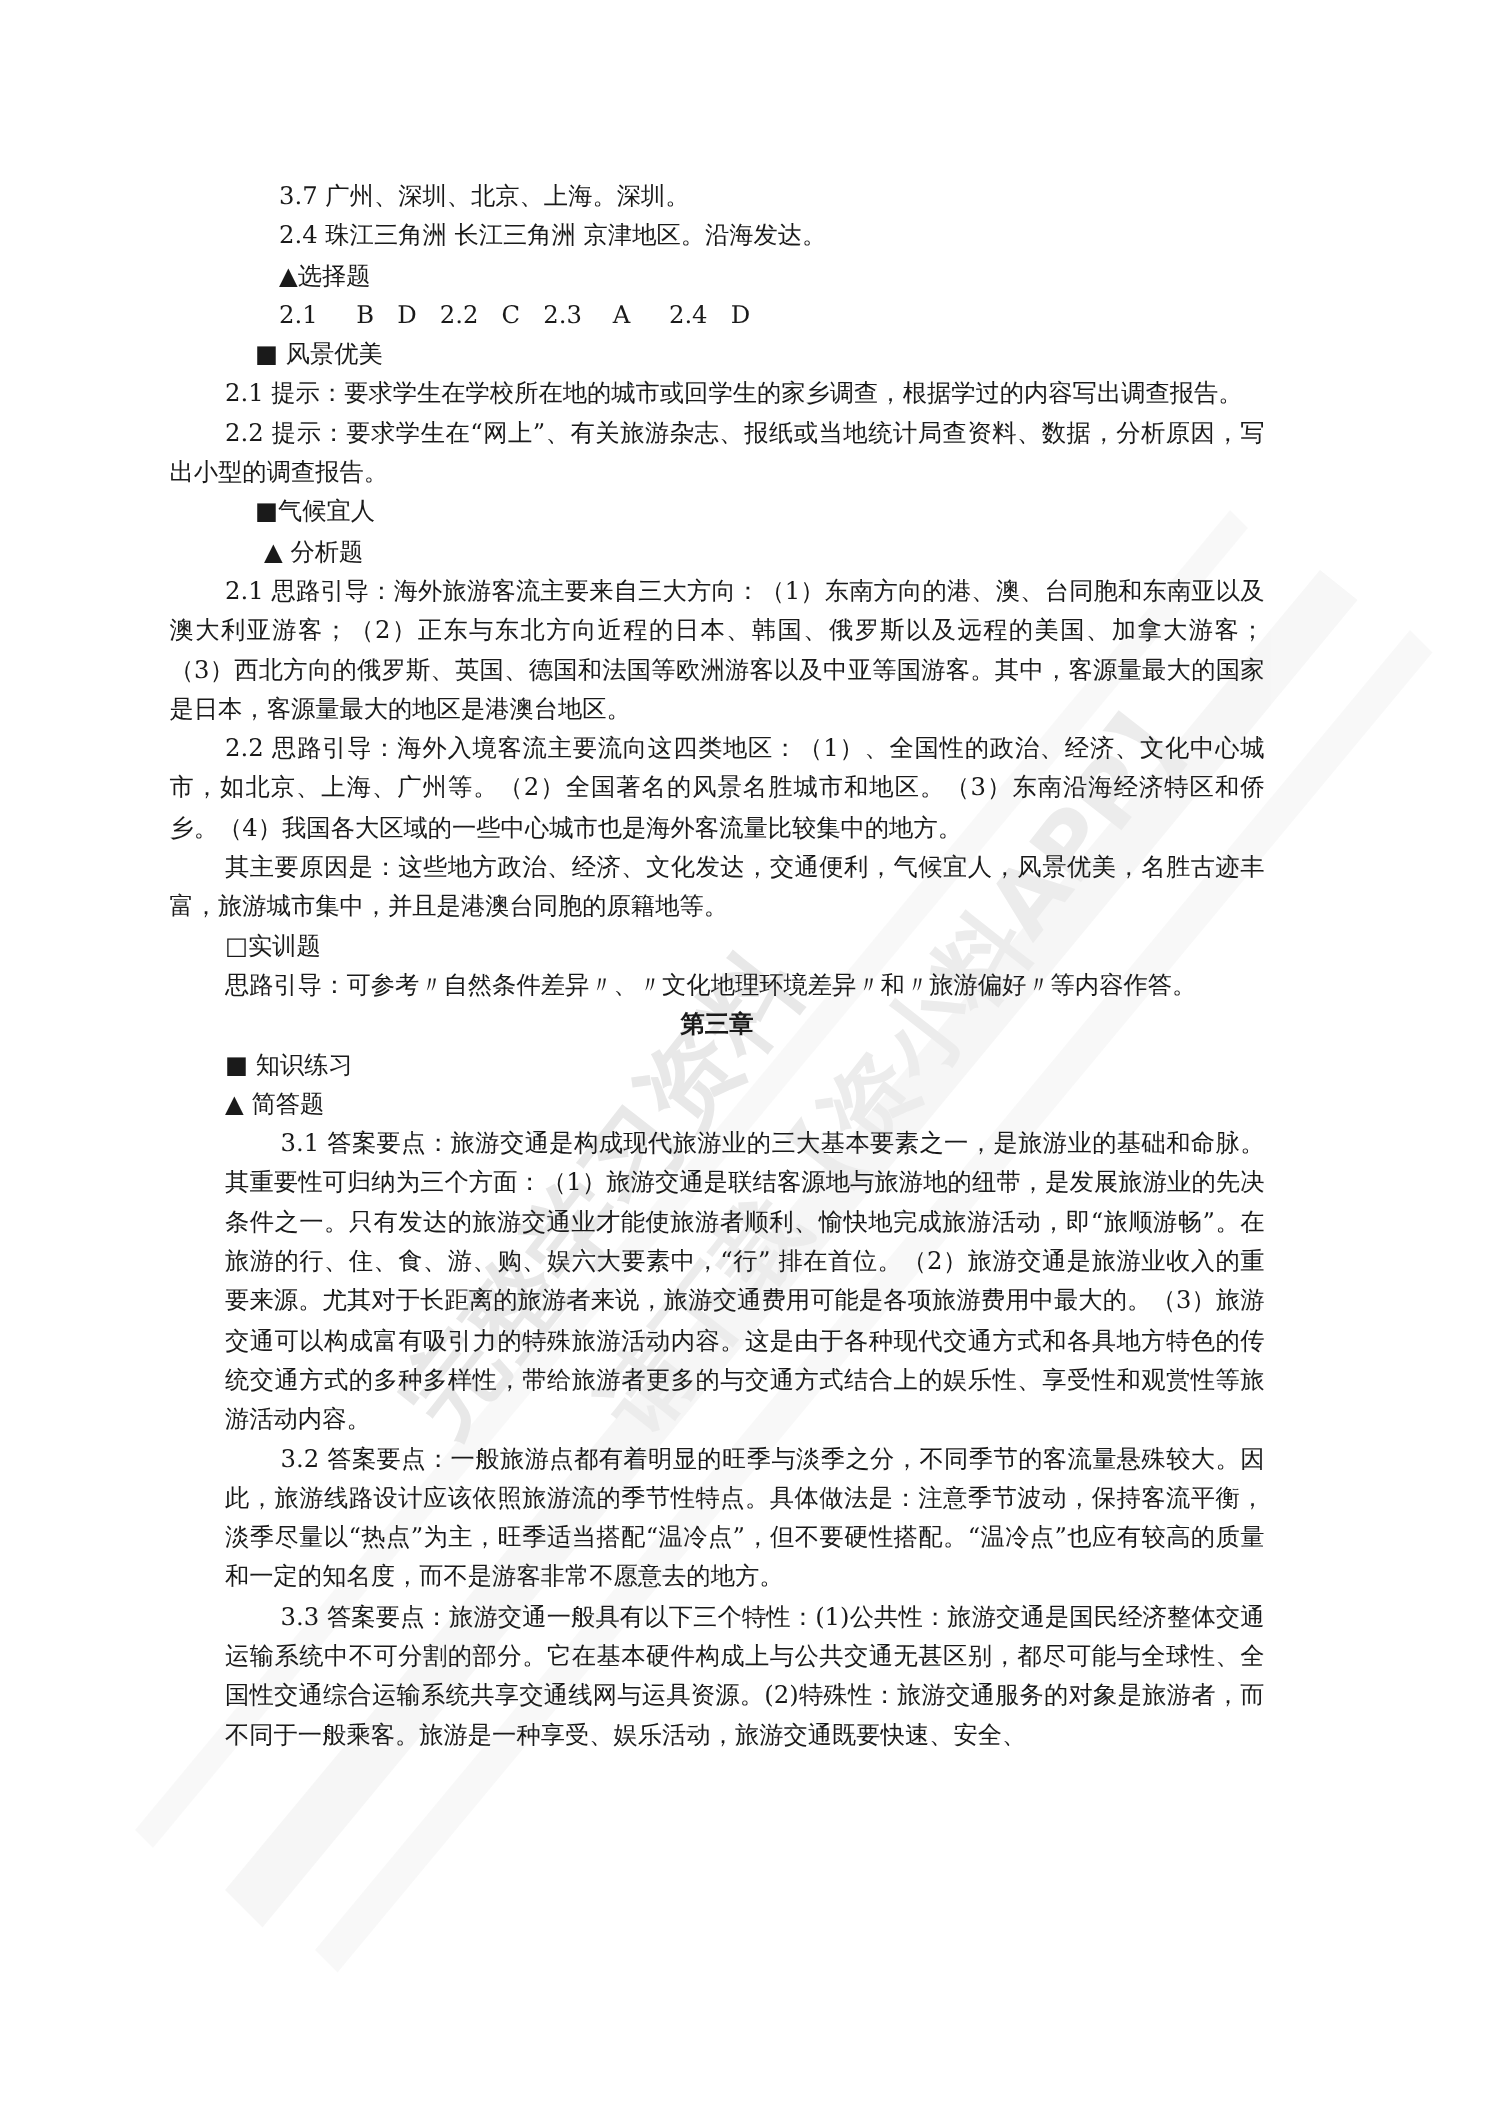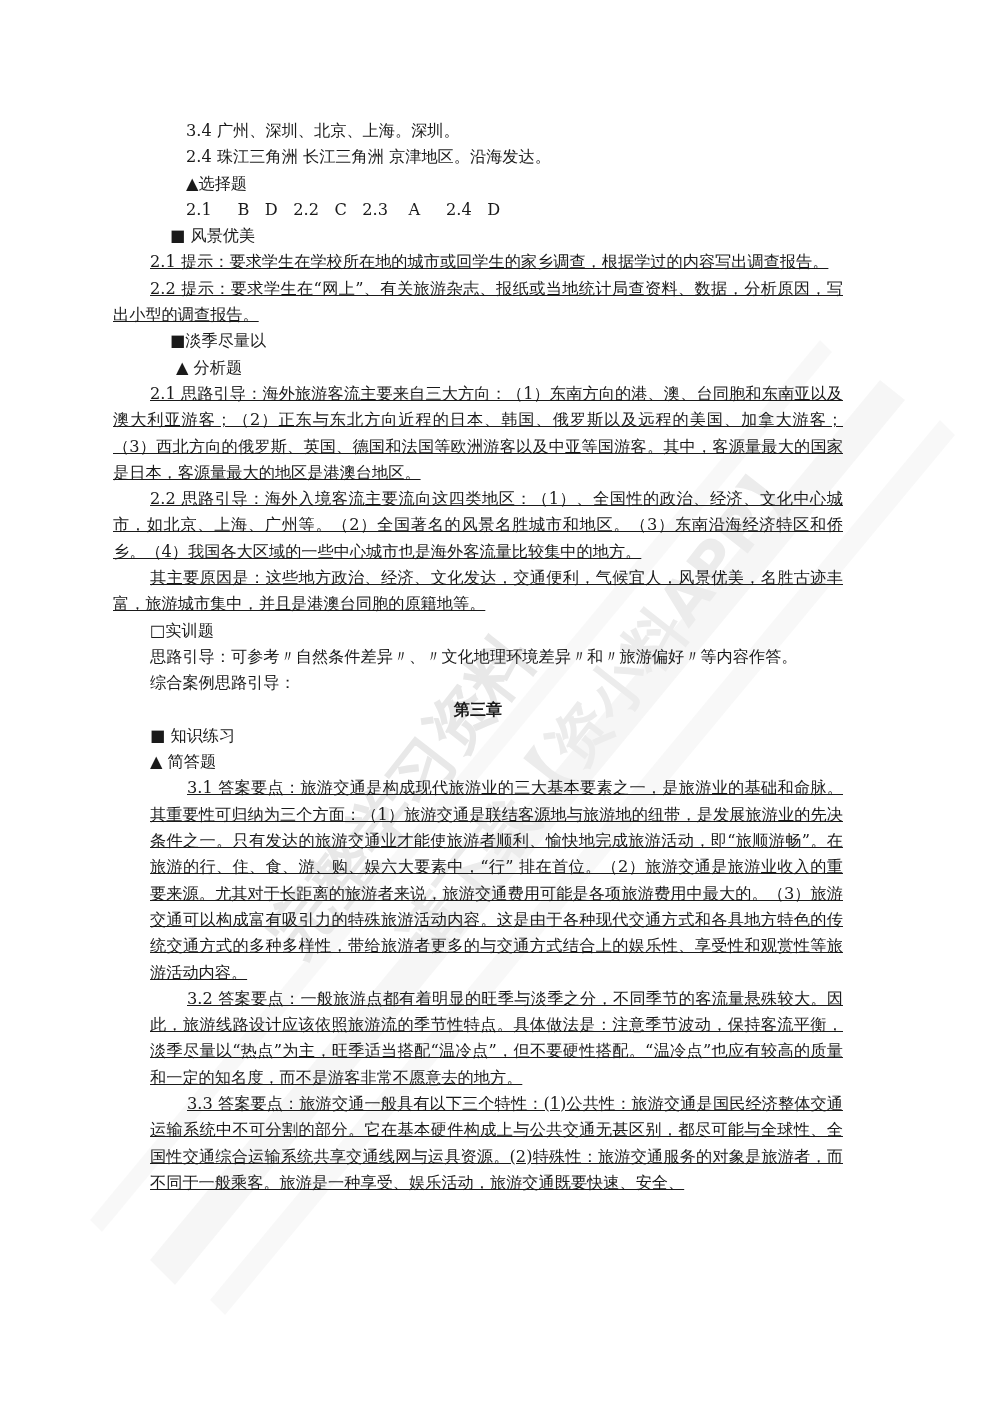--- a/index.html
+++ b/index.html
@@ -3,60 +3,59 @@
 <meta charset="utf-8">
 <style>
   html, body { margin:0; padding:0; background:#ffffff; }
   body { width:993px; height:1404px; position:relative; overflow:hidden;
          font-family:"DejaVu Serif","Liberation Serif",serif; color:#1a1a1a; }
   .page { position:absolute; left:0; top:0; width:993px; height:1404px; }
   .watermark { position:absolute; left:0; top:0; width:993px; height:1404px; pointer-events:none; z-index:0; }
   .content { position:absolute; left:113px; top:118px; width:730px; z-index:1;
              font-size:16.2px; line-height:26.3px; }
   .line { white-space:nowrap; height:26.3px; }
-  .para { text-align:justify; text-justify:inter-character;text-decoration:underline; }
+  .para { text-align:justify; text-justify:inter-character; }
   .p-indent { text-indent:37px; }
   .chapter { text-align:center; font-weight:bold; height:26.3px; padding-right:0; }
 </style>
 </head>
 <body>
 
 <div class="page">
 
   <svg class="watermark" width="993" height="1404" viewBox="0 0 993 1404">
     <g opacity="0.55">
       <path d="M150 1260 L880 380 L905 400 L175 1285 Z" fill="#f0f0f0"></path>
       <path d="M210 1300 L940 420 L955 435 L225 1315 Z" fill="#f3f3f3"></path>
       <path d="M90 1220 L820 340 L832 352 L102 1232 Z" fill="#f4f4f4"></path>
     </g>
     <text x="0" y="0" transform="translate(300,960) rotate(-52)" font-size="64" fill="#e8e8e8" font-weight="bold" font-family="DejaVu Sans, sans-serif">完整学习资料</text>
     <text x="0" y="0" transform="translate(430,960) rotate(-52)" font-size="60" fill="#ececec" font-weight="bold" font-family="DejaVu Sans, sans-serif">请下载【资小料APP】</text>
   </svg>
 
   <div class="content">
 
-    <div class="line" style="padding-left:73px">3.4  广州、深圳、北京、上海。深圳。</div>
+    <div class="line" style="padding-left:73px">3.7  广州、深圳、北京、上海。深圳。</div>
     <div class="line" style="padding-left:73px">2.4    珠江三角洲    长江三角洲    京津地区。沿海发达。</div>
     <div class="line" style="padding-left:73px">▲选择题</div>
     <div class="line" style="padding-left:73px; white-space:pre">2.1     B   D   2.2   C   2.3    A     2.4   D</div>
     <div class="line" style="padding-left:57px">■  风景优美</div>
 
     <div class="para p-indent">2.1 提示：要求学生在学校所在地的城市或回学生的家乡调查，根据学过的内容写出调查报告。</div>
     <div class="para p-indent">2.2 提示：要求学生在“网上”、有关旅游杂志、报纸或当地统计局查资料、数据，分析原因，写出小型的调查报告。</div>
 
-    <div class="line" style="padding-left:57px">■淡季尽量以</div>
+    <div class="line" style="padding-left:57px">■气候宜人</div>
     <div class="line" style="padding-left:63px">▲  分析题</div>
 
     <div class="para p-indent">2.1 思路引导：海外旅游客流主要来自三大方向：（1）东南方向的港、澳、台同胞和东南亚以及澳大利亚游客；（2）正东与东北方向近程的日本、韩国、俄罗斯以及远程的美国、加拿大游客；（3）西北方向的俄罗斯、英国、德国和法国等欧洲游客以及中亚等国游客。其中，客源量最大的国家是日本，客源量最大的地区是港澳台地区。</div>
     <div class="para p-indent">2.2 思路引导：海外入境客流主要流向这四类地区：（1）、全国性的政治、经济、文化中心城市，如北京、上海、广州等。（2）全国著名的风景名胜城市和地区。（3）东南沿海经济特区和侨乡。（4）我国各大区域的一些中心城市也是海外客流量比较集中的地方。</div>
     <div class="para p-indent">其主要原因是：这些地方政治、经济、文化发达，交通便利，气候宜人，风景优美，名胜古迹丰富，旅游城市集中，并且是港澳台同胞的原籍地等。</div>
 
     <div class="line" style="padding-left:37px">□实训题</div>
     <div class="line" style="padding-left:37px">思路引导：可参考〃自然条件差异〃、〃文化地理环境差异〃和〃旅游偏好〃等内容作答。</div>
-    <div class="line" style="padding-left:37px">综合案例思路引导：</div>
 
     <div class="chapter">第三章</div>
 
     <div class="line" style="padding-left:37px">■  知识练习</div>
     <div class="line" style="padding-left:37px">▲  简答题</div>
 
     <div class="para" style="padding-left:37px; text-indent:37px">3.1 答案要点：旅游交通是构成现代旅游业的三大基本要素之一，是旅游业的基础和命脉。其重要性可归纳为三个方面：（1）旅游交通是联结客源地与旅游地的纽带，是发展旅游业的先决条件之一。只有发达的旅游交通业才能使旅游者顺利、愉快地完成旅游活动，即“旅顺游畅”。在旅游的行、住、食、游、购、娱六大要素中，“行” 排在首位。（2）旅游交通是旅游业收入的重要来源。尤其对于长距离的旅游者来说，旅游交通费用可能是各项旅游费用中最大的。（3）旅游交通可以构成富有吸引力的特殊旅游活动内容。这是由于各种现代交通方式和各具地方特色的传统交通方式的多种多样性，带给旅游者更多的与交通方式结合上的娱乐性、享受性和观赏性等旅游活动内容。</div>
     <div class="para" style="padding-left:37px; text-indent:37px">3.2 答案要点：一般旅游点都有着明显的旺季与淡季之分，不同季节的客流量悬殊较大。因此，旅游线路设计应该依照旅游流的季节性特点。具体做法是：注意季节波动，保持客流平衡，淡季尽量以“热点”为主，旺季适当搭配“温冷点”，但不要硬性搭配。“温冷点”也应有较高的质量和一定的知名度，而不是游客非常不愿意去的地方。</div>
     <div class="para" style="padding-left:37px; text-indent:37px">3.3 答案要点：旅游交通一般具有以下三个特性：(1)公共性：旅游交通是国民经济整体交通运输系统中不可分割的部分。它在基本硬件构成上与公共交通无甚区别，都尽可能与全球性、全国性交通综合运输系统共享交通线网与运具资源。(2)特殊性：旅游交通服务的对象是旅游者，而不同于一般乘客。旅游是一种享受、娱乐活动，旅游交通既要快速、安全、</div>
 

